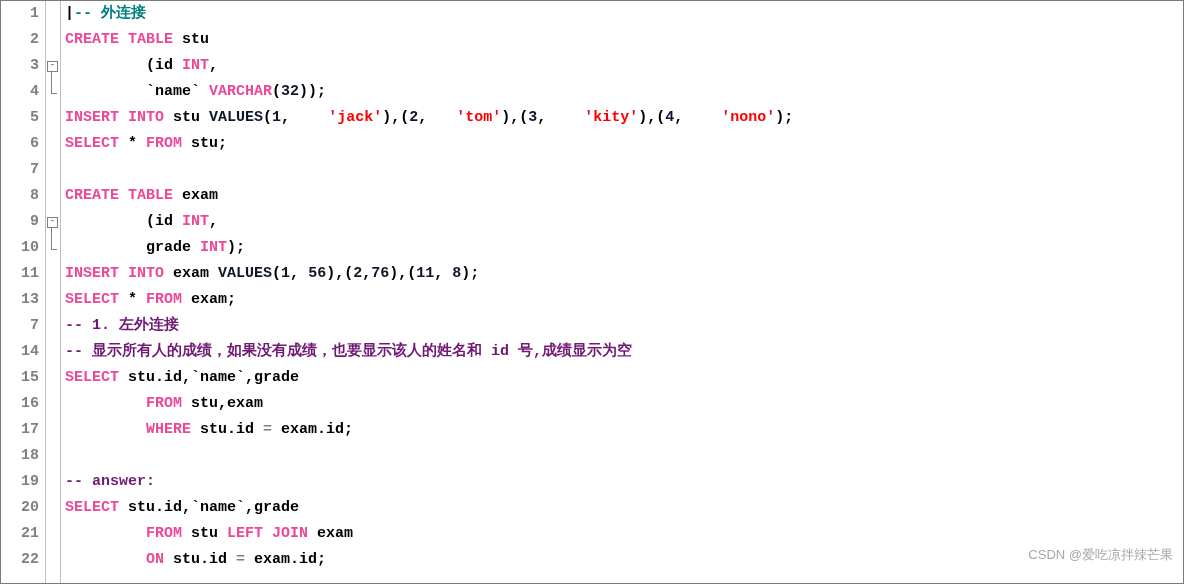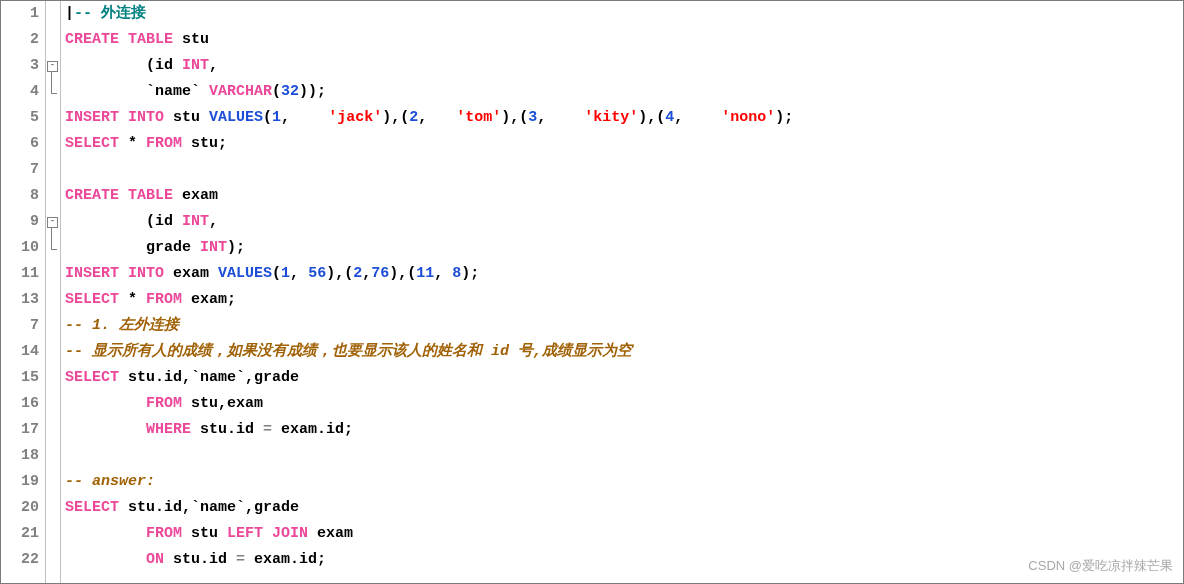--- a/index.html
+++ b/index.html
@@ -64,30 +64,30 @@
     padding-left: 4px;
     white-space: pre;
     position: relative;
   }
   .line {
     height: 26px;
     line-height: 26px;
   }
   .ln { color: #808080; }
   .hl-active { color: #008080; text-align: center; }
-  .hl-comment { color: #a16207; font-style: italic; }
+  .hl-comment { color: #701a75; }
   .hl-keyword { color: #ec4899; }
-  .hl-func { color: #1d4ed8; }
+  .hl-func { color: #0f172a; }
   .hl-string { color: #ff0000; margin-left: 29px; }
   .hl-gray { color: #808080; }
   .hl-black { color: #000000; }
   .watermark {
     position: absolute;
     right: 10px;
-    bottom: 8px;
+    bottom: 19px;
     color: rgba(120,120,120,0.65);
     font-family: sans-serif;
     font-weight: normal;
     font-size: 13px;
   }
 </style>
 </head>
 <body>
 
 <div class="editor">

